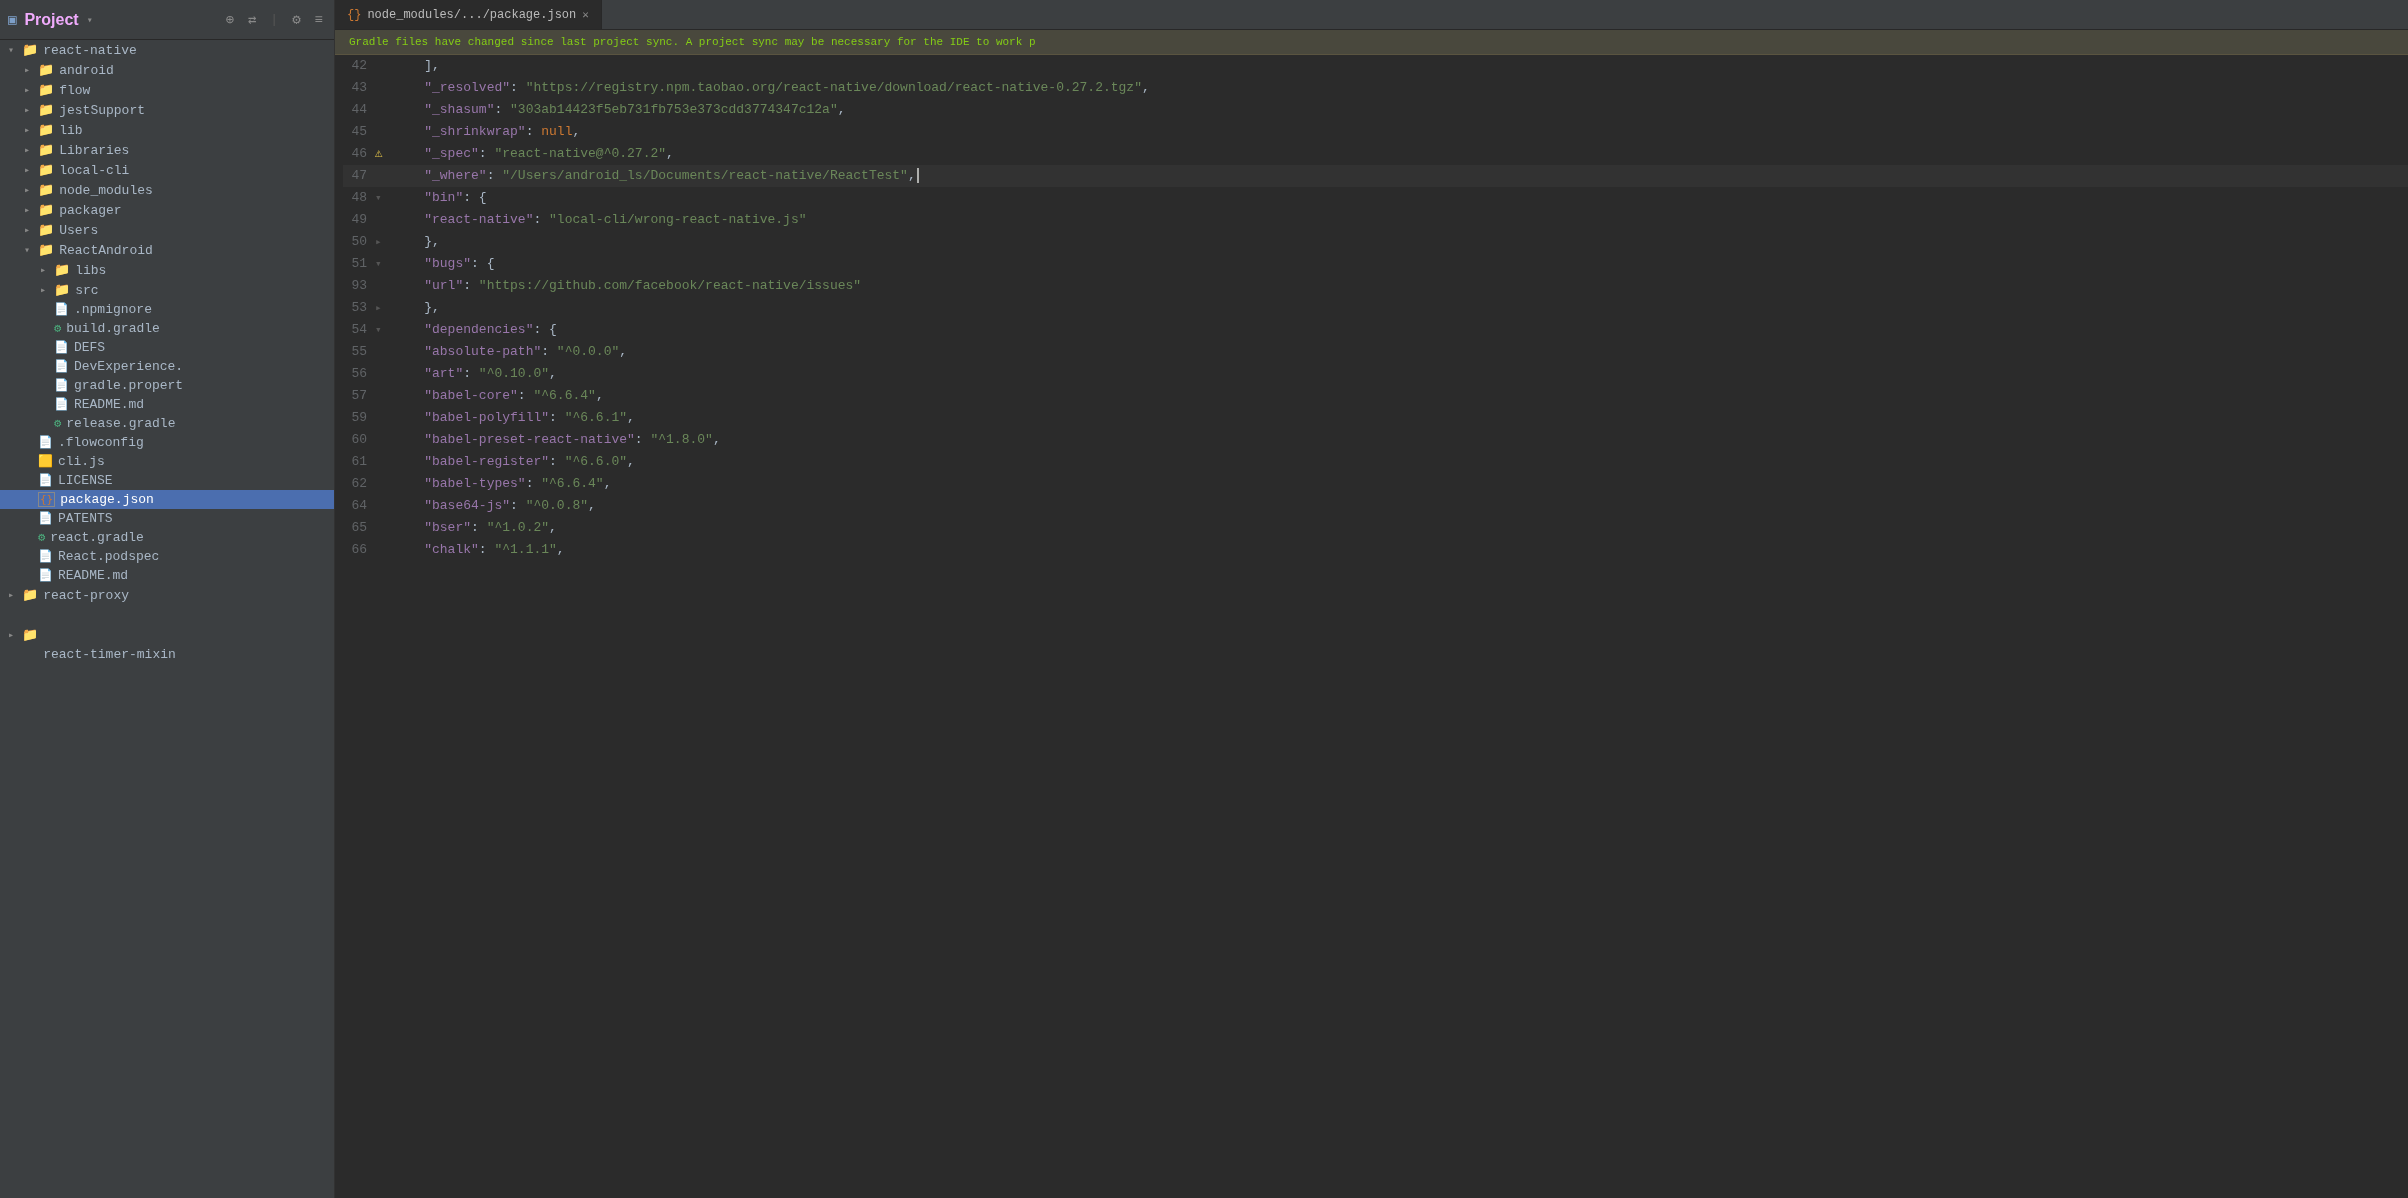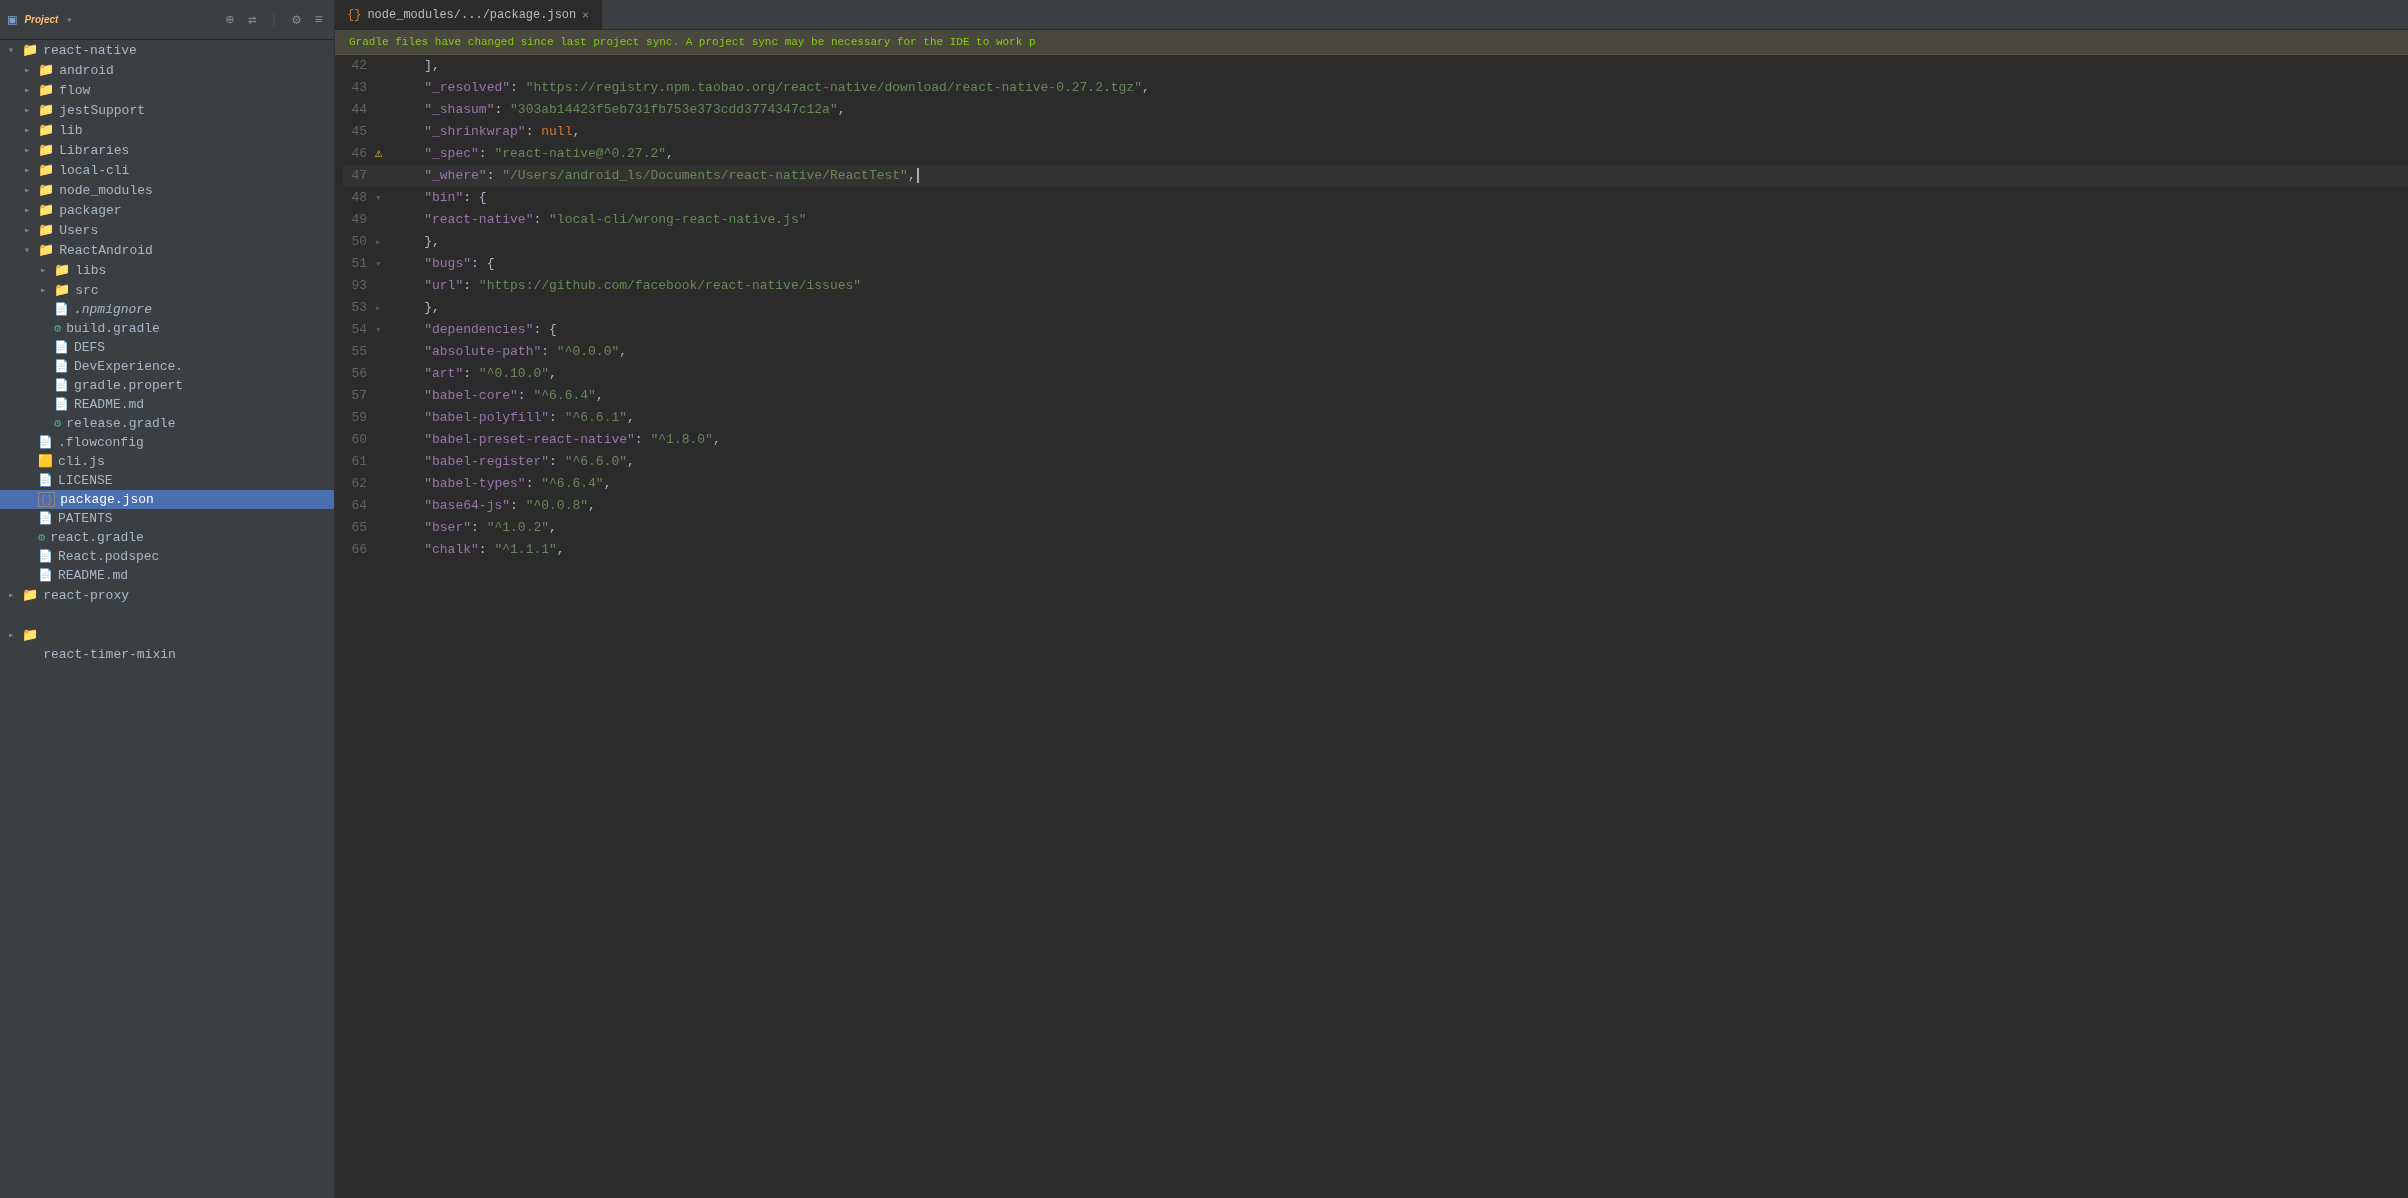--- a/index.html
+++ b/index.html
@@ -131,21 +131,21 @@
     #editor::-webkit-scrollbar { width: 8px; }
     #editor::-webkit-scrollbar-track { background: #3c3f41; }
     #editor::-webkit-scrollbar-thumb { background: #5a5a5a; }
   </style>
 </head>
 <body>
 
 <div id="sidebar">
   <div id="header">
     <span style="color:#7d9fc8; font-size:14px;">▣</span>
-    <span style="font-weight:bold; color:#fdba74; font-family:sans-serif; font-size:10px;font-style:italic;">Project</span>
+    <span style="font-weight:bold; color:#f0abfc; font-family:sans-serif; font-size:16px;">Project</span>
     <span style="color:#888; font-size:10px; cursor:pointer;">▾</span>
     <span style="flex:1"></span>
     <span style="color:#888; cursor:pointer; font-size:14px; margin:0 3px;">⊕</span>
     <span style="color:#888; cursor:pointer; font-size:14px; margin:0 3px;">⇄</span>
     <span style="color:#555; margin:0 3px;">|</span>
     <span style="color:#888; cursor:pointer; font-size:14px; margin:0 3px;">⚙</span>
     <span style="color:#888; cursor:pointer; font-size:14px; margin:0 3px;">≡</span>
   </div>
 
   <div id="tree-container">
@@ -210,21 +210,21 @@
         <span style="font-size: 13px;">libs</span>
       </div>
       <div class="tree-item" style="padding-left: 40px;">
         <span style="color: rgb(136, 136, 136); font-size: 10px; margin-right: 2px; min-width: 12px; display: inline-block;">▸</span>
         <span style="color: rgb(200, 168, 75); margin-right: 5px; font-size: 13px;">📁</span>
         <span style="font-size: 13px;">src</span>
       </div>
       <div class="tree-item" style="padding-left: 40px;">
         <span style="min-width: 14px; display: inline-block;"></span>
         <span style="margin-right: 5px; font-size: 12px; color: rgb(154, 154, 154);">📄</span>
-        <span style="font-size: 13px; font-style: italic;">.npmignore</span>
+        <span style="font-size: 13px;">.npmignore</span>
       </div>
       <div class="tree-item" style="padding-left: 40px;">
         <span style="min-width: 14px; display: inline-block;"></span>
         <span style="margin-right: 5px; font-size: 12px; color: rgb(76, 175, 125);">⚙</span>
         <span style="font-size: 13px;">build.gradle</span>
       </div>
       <div class="tree-item" style="padding-left: 40px;">
         <span style="min-width: 14px; display: inline-block;"></span>
         <span style="margin-right: 5px; font-size: 12px; color: rgb(154, 154, 154);">📄</span>
         <span style="font-size: 13px;">DEFS</span>

